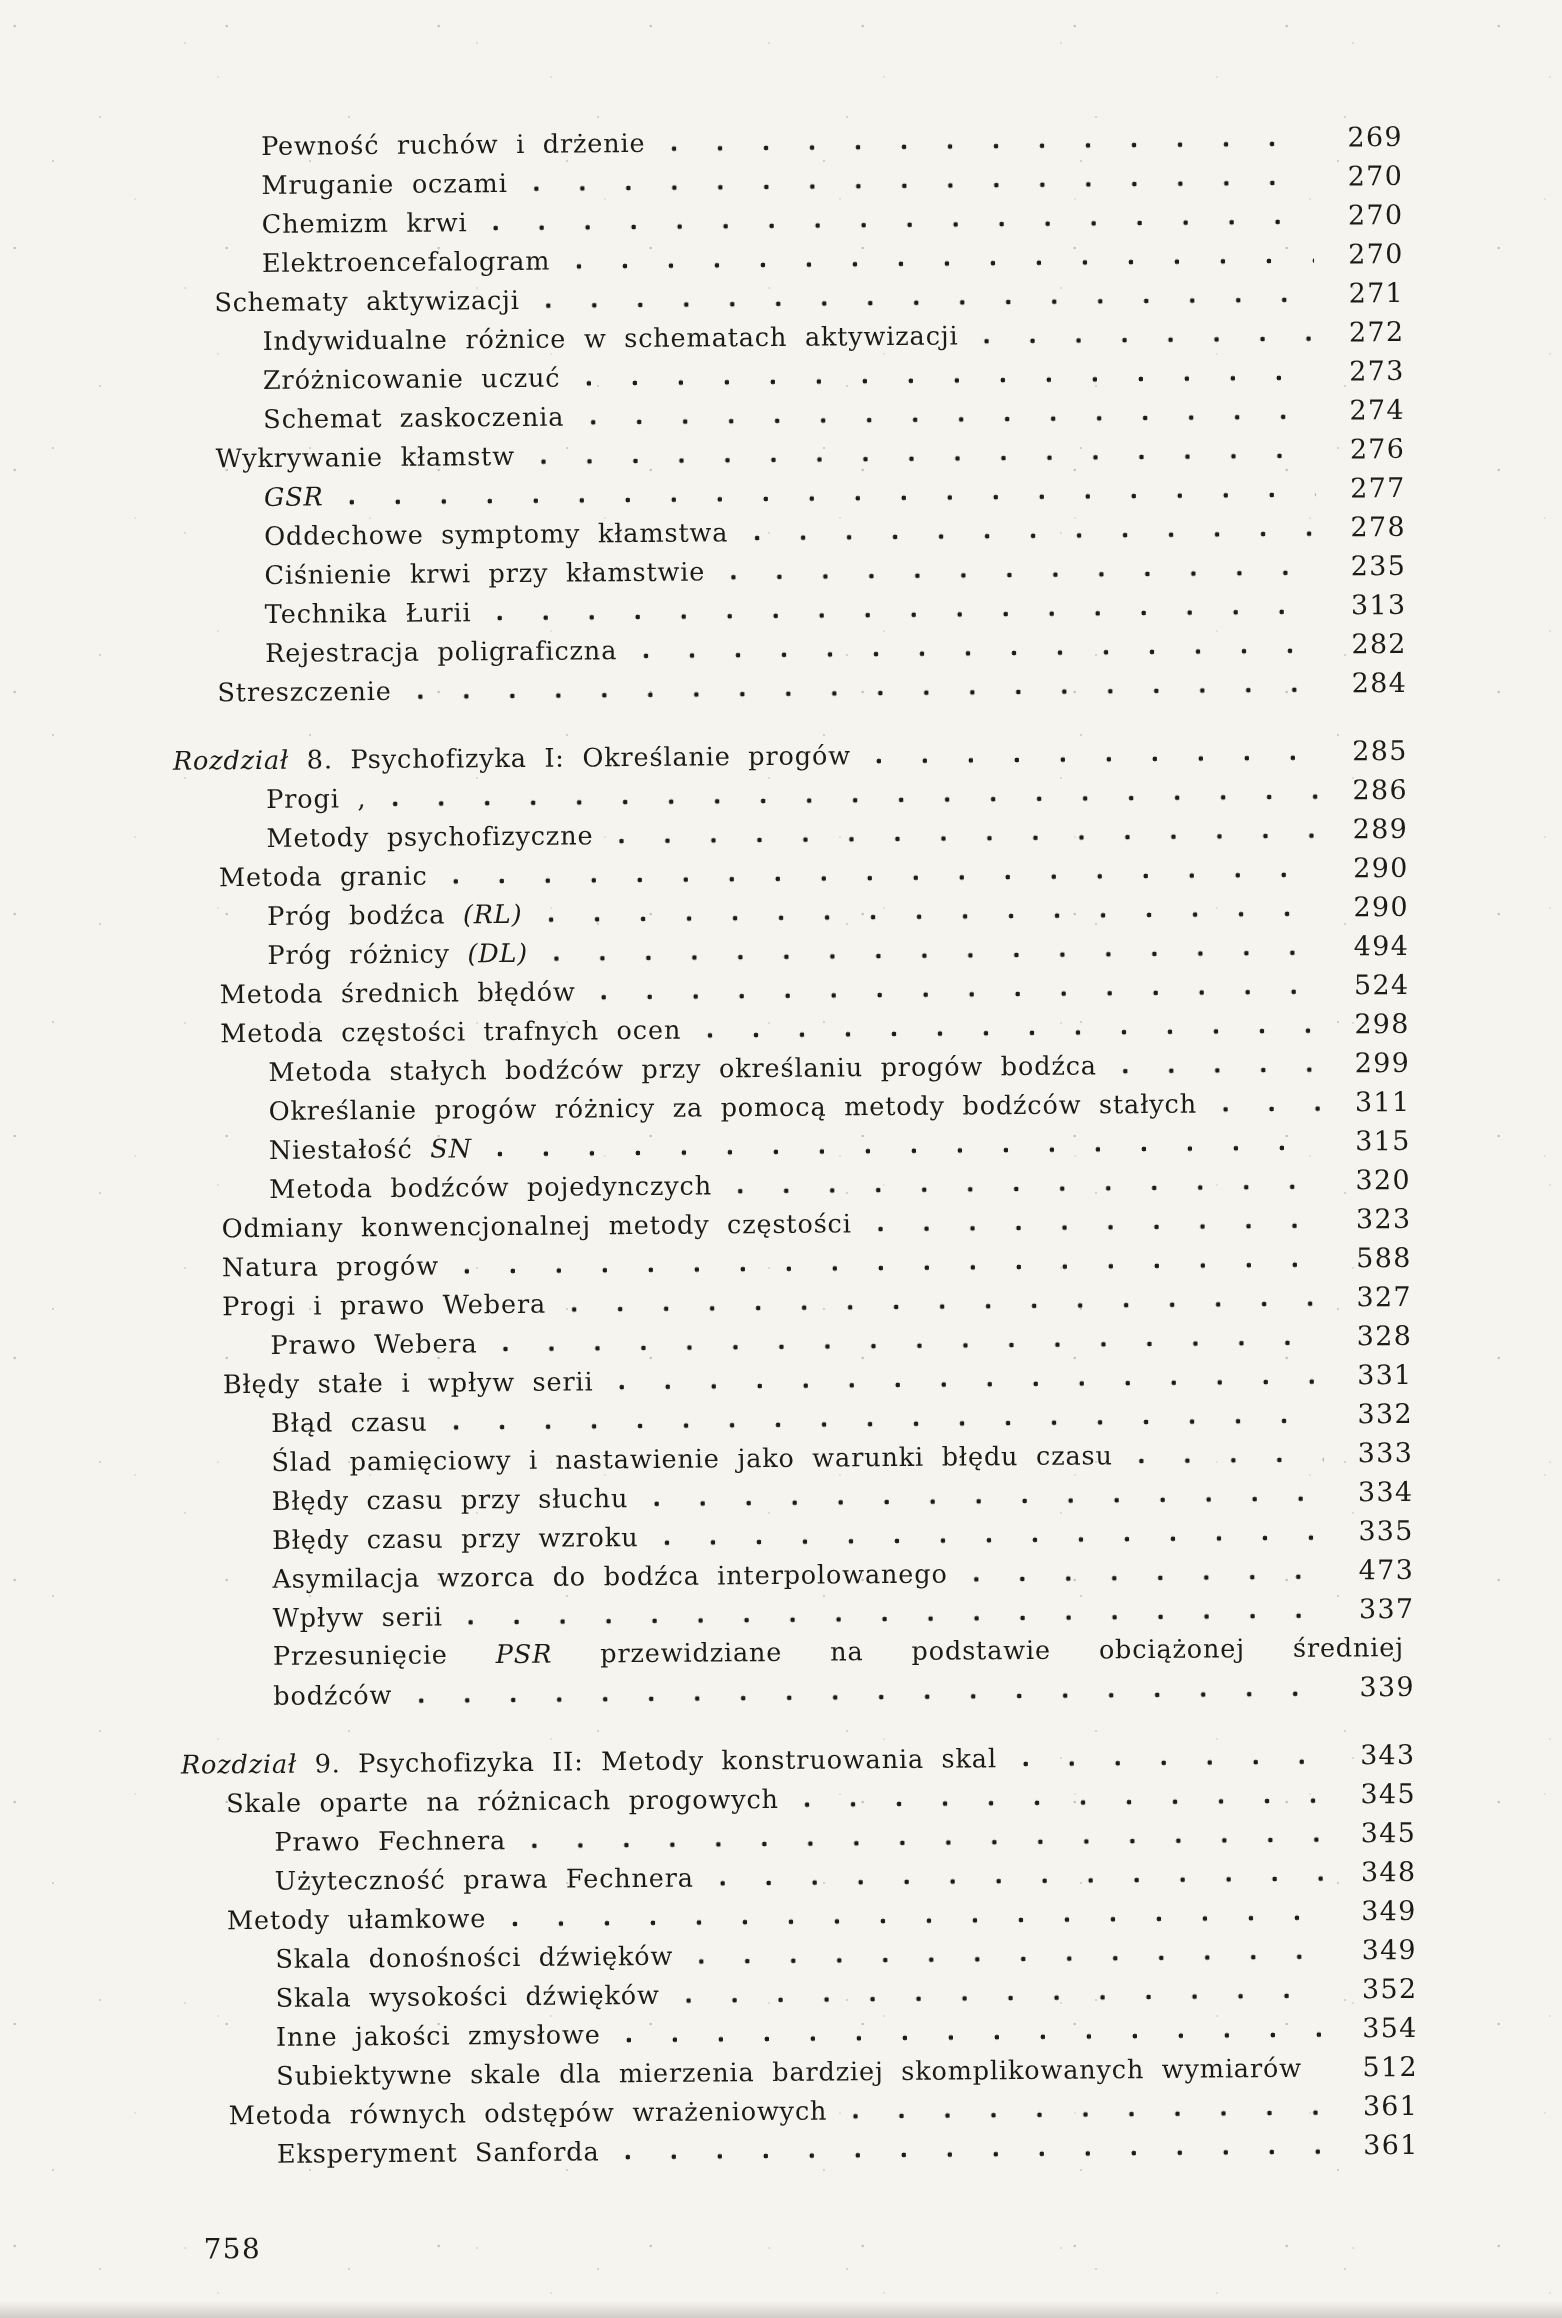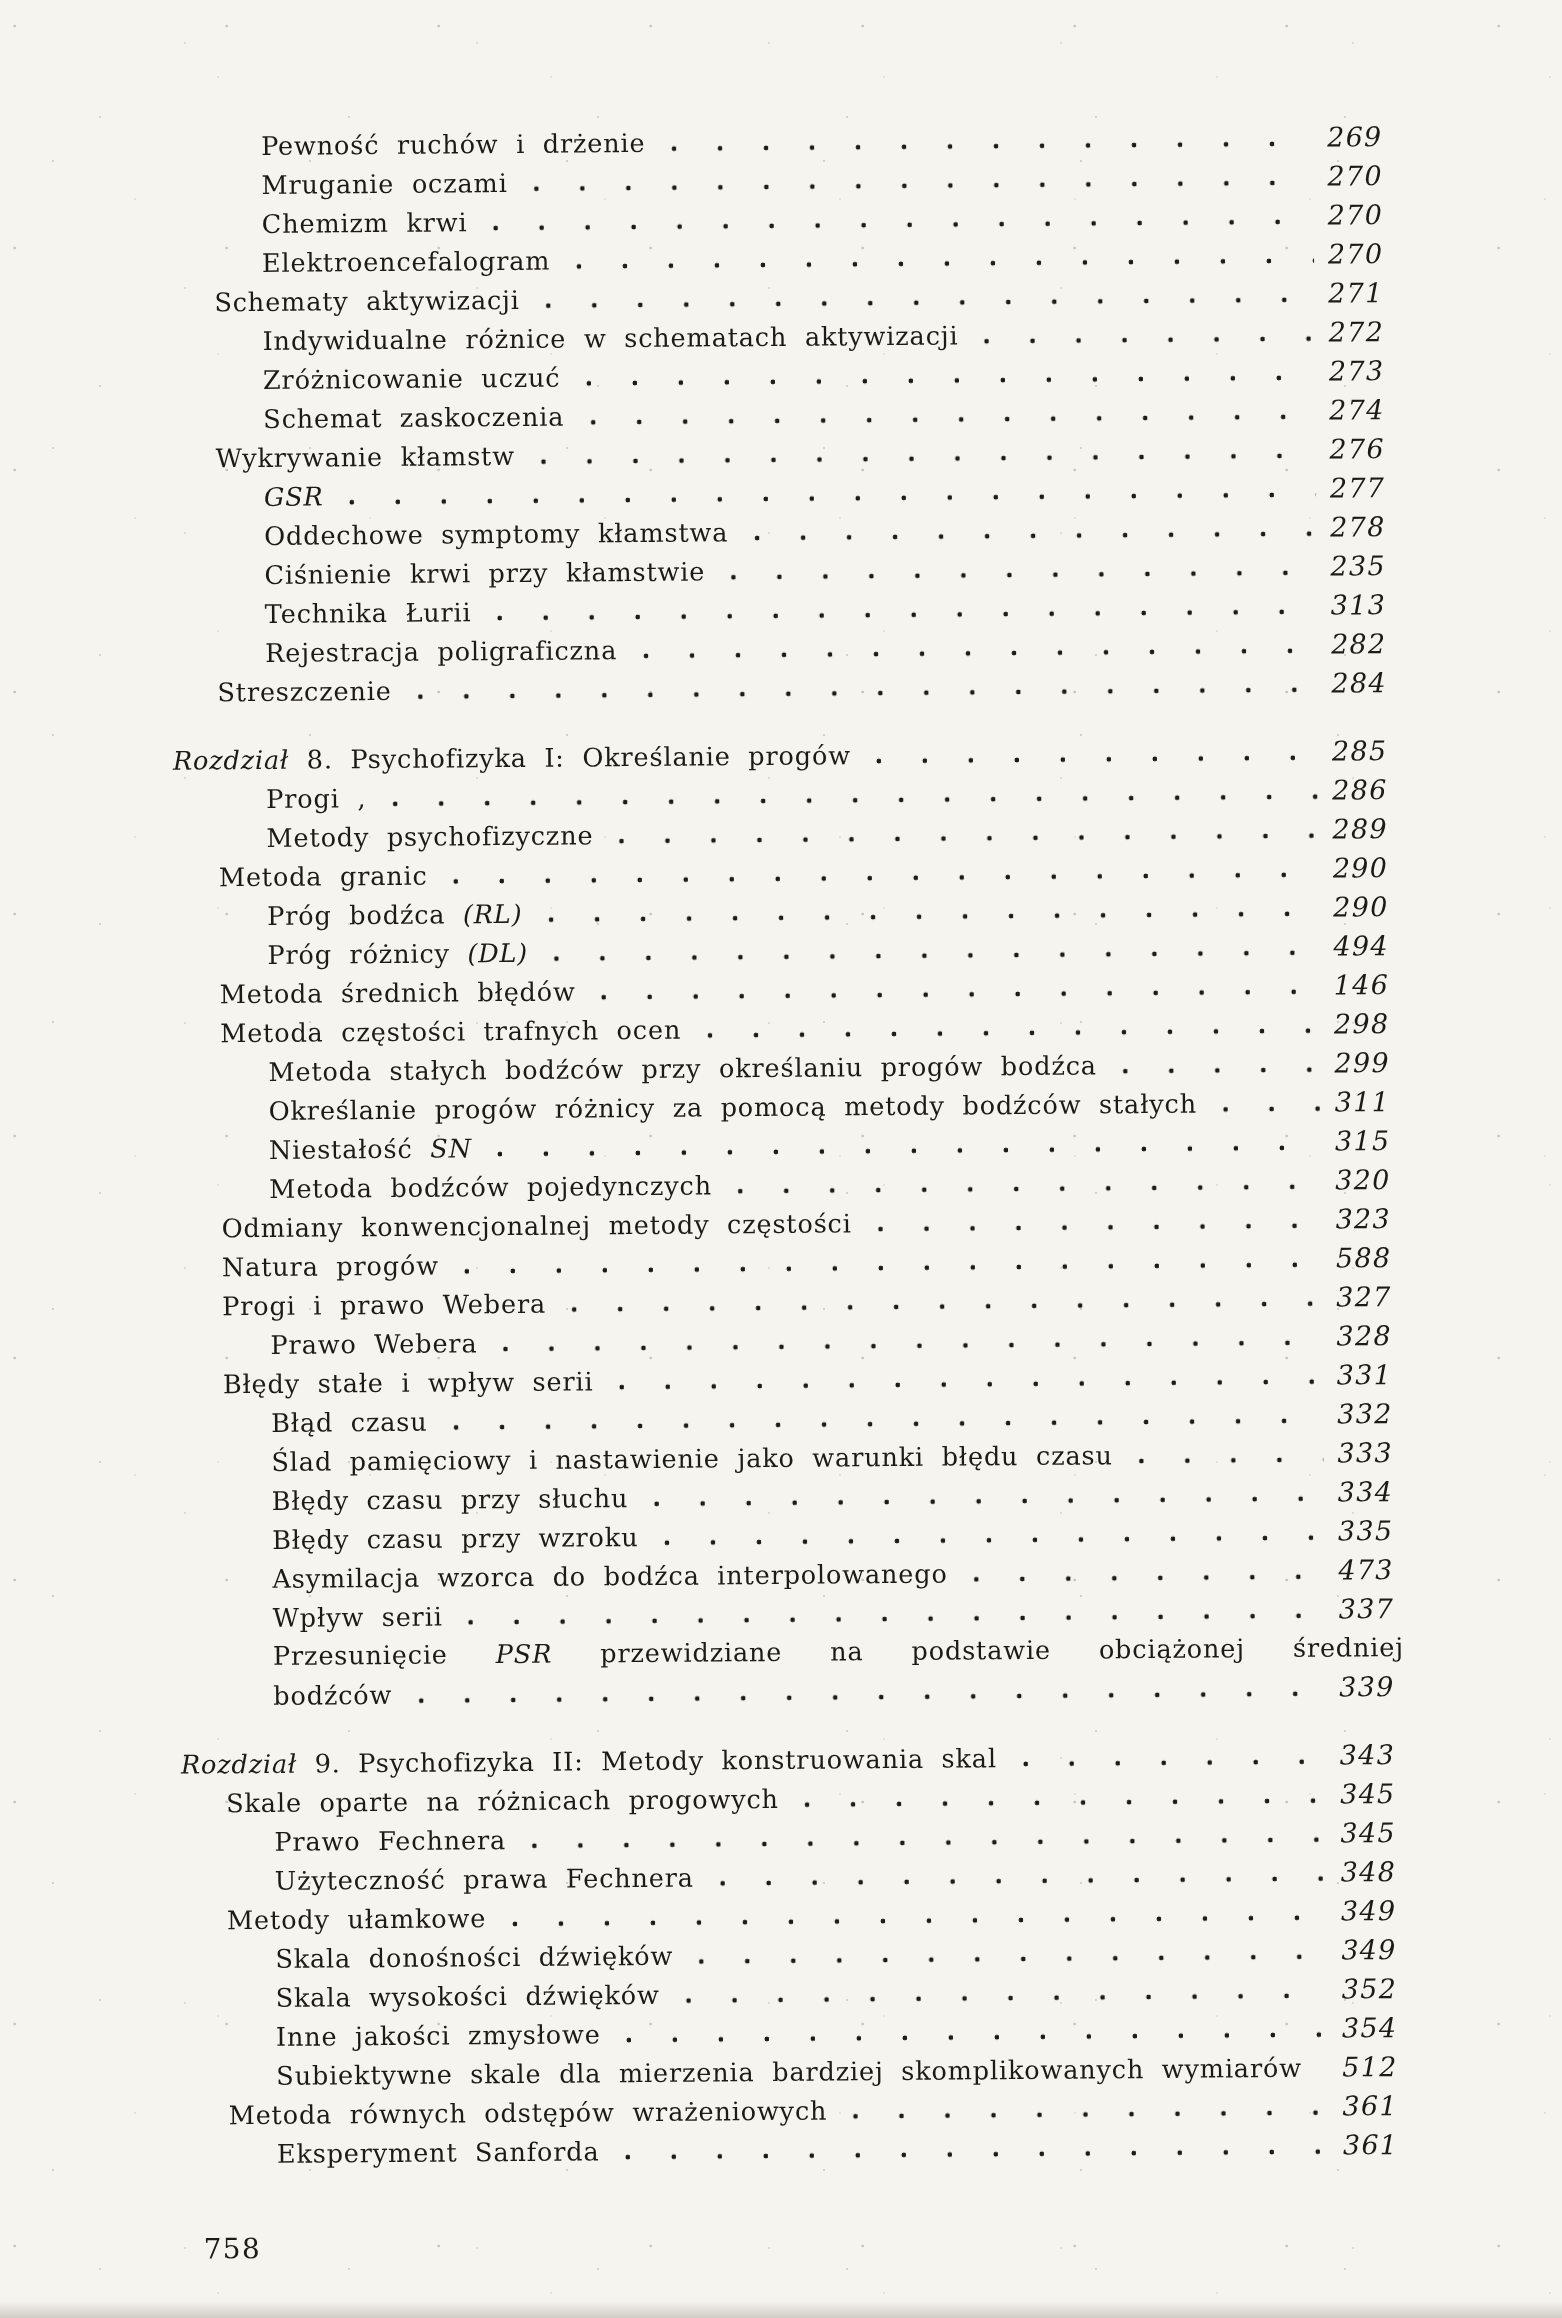--- a/index.html
+++ b/index.html
@@ -55,24 +55,23 @@
     background-image:radial-gradient(circle at 2.9px 2.9px, #1d1b17 2.1px, rgba(0,0,0,0) 2.6px);
     background-size:46px 5.8px;
     background-repeat:repeat-x;
     background-position:0 0;
     min-width:0;
   }
   .noleader .leader{background-image:none;}
   .pg{
     flex:0 0 auto;
     min-width:96px;
-    text-align:left;
+    text-align:center;
     font-size:27px;
     letter-spacing:1.3px;
-    font-style:italic;
   }
   .jfull{padding-right:163px;}
   .jfull .t{
     flex:1 1 auto;
     text-align:justify;
     text-align-last:justify;
   }
   .spacer{height:29px;}
   .footer-num{
     position:absolute;
@@ -191,21 +190,21 @@
           <span class="pg">290</span>
         </div>
         <div class="row i2">
           <span class="t"><span>Próg różnicy </span><span class="it">(DL)</span></span>
           <span class="leader"></span>
           <span class="pg">494</span>
         </div>
         <div class="row i1">
           <span class="t"><span>Metoda średnich błędów</span></span>
           <span class="leader"></span>
-          <span class="pg">146</span>
+          <span class="pg">524</span>
         </div>
         <div class="row i1">
           <span class="t"><span>Metoda częstości trafnych ocen</span></span>
           <span class="leader"></span>
           <span class="pg">298</span>
         </div>
         <div class="row i2">
           <span class="t"><span>Metoda stałych bodźców przy określaniu progów bodźca</span></span>
           <span class="leader"></span>
           <span class="pg">299</span>

